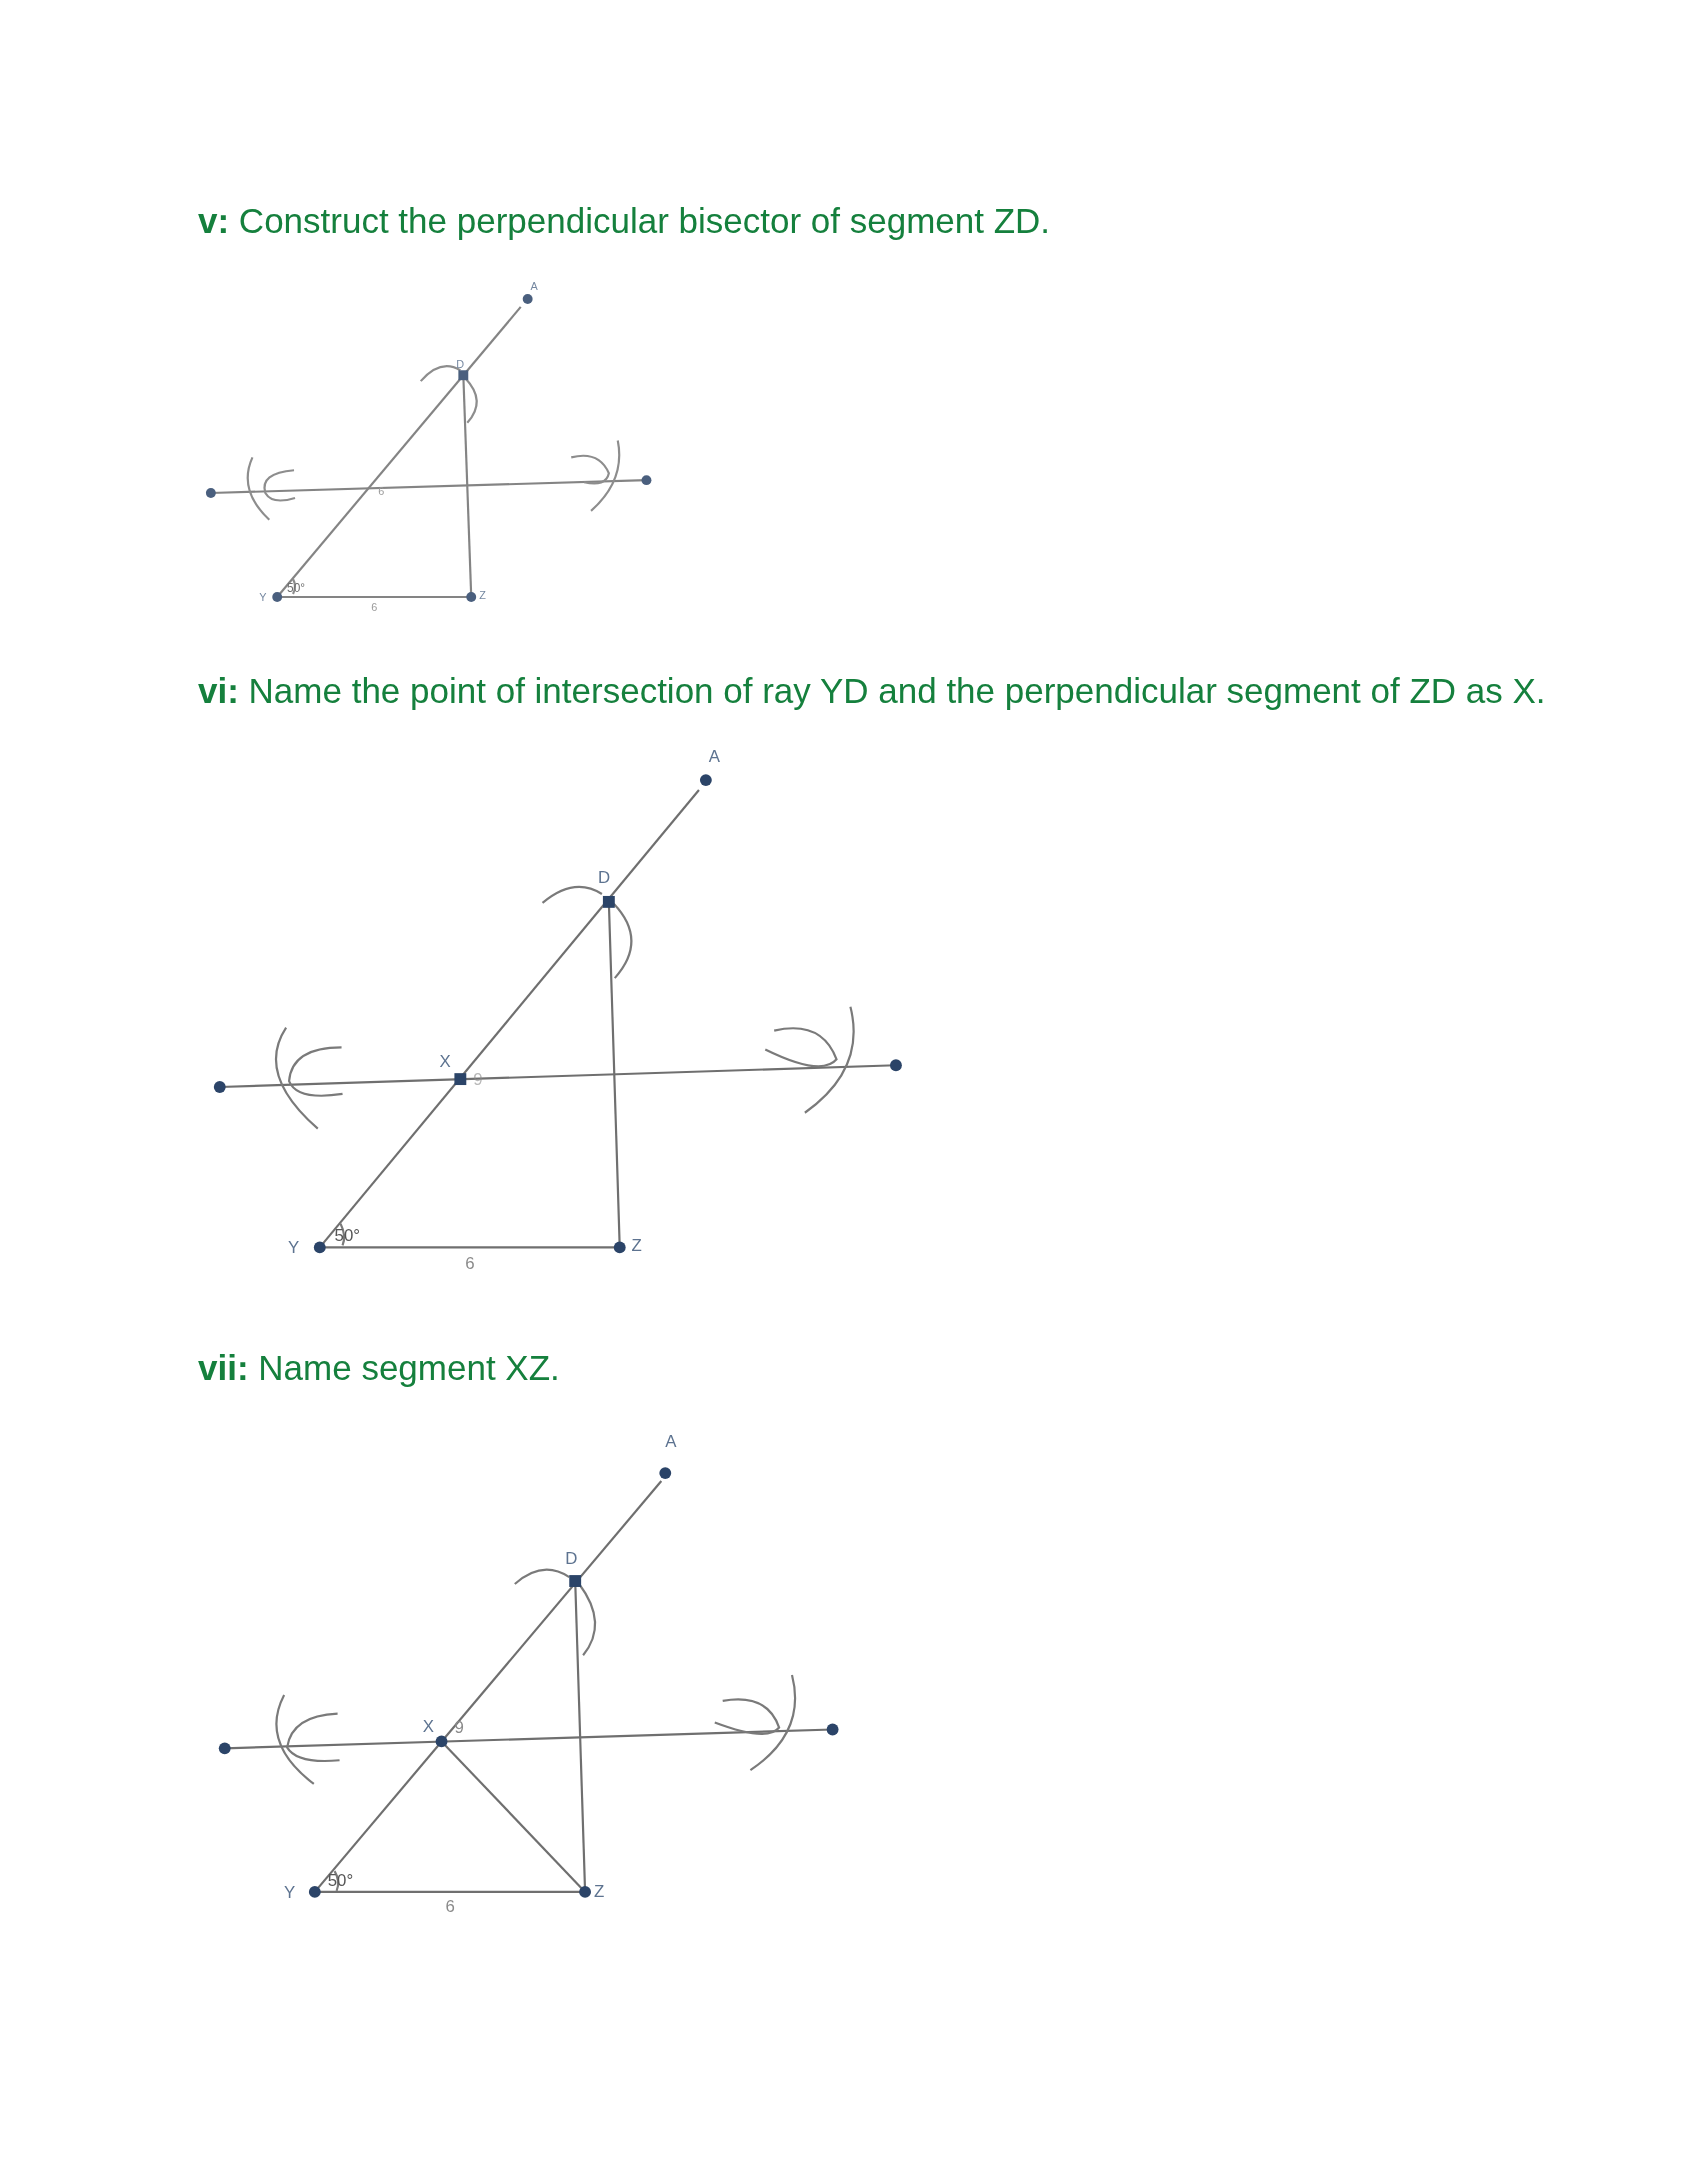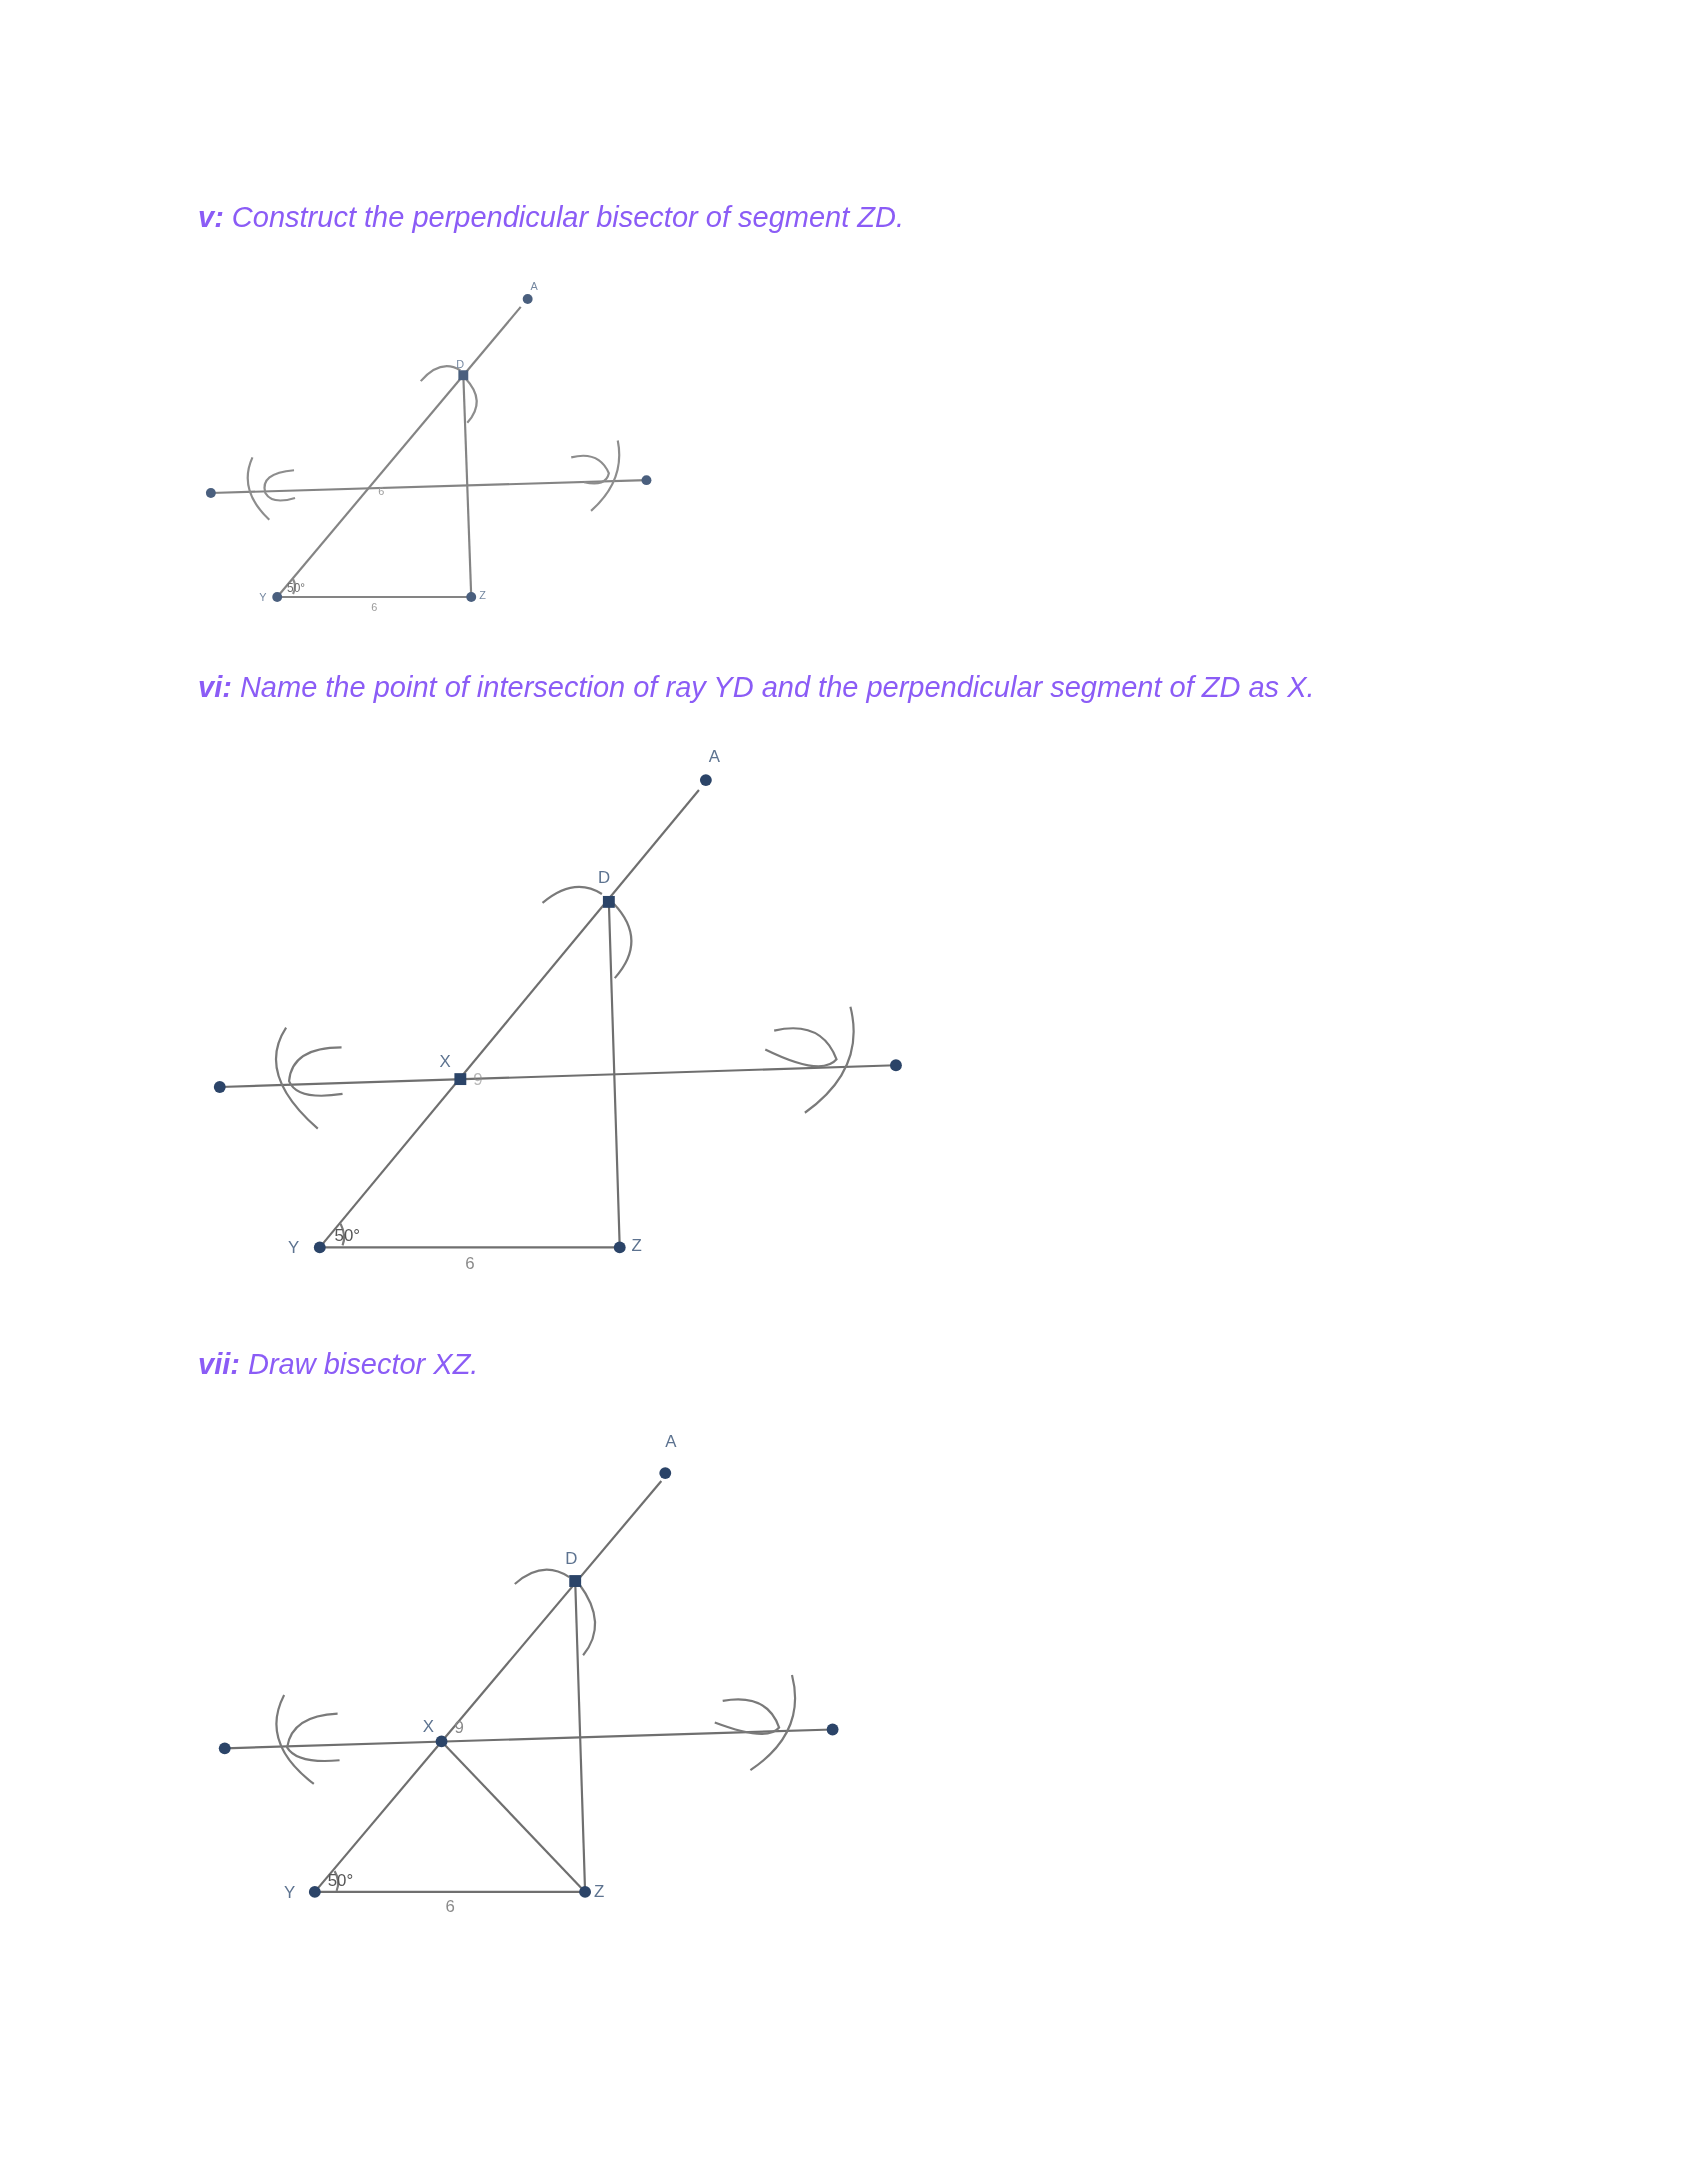--- a/index.html
+++ b/index.html
@@ -1,17 +1,17 @@
 <!DOCTYPE html>
 <html><head>
 <meta charset="utf-8">
 <style>
   html, body { margin: 0; padding: 0; background: #ffffff; }
   body { width: 1683px; height: 2178px; position: relative; overflow: hidden; font-family: "Liberation Sans", sans-serif; }
-  .step { position: absolute; left: 198px; font-size: 29px; color: #8b5cf6; white-space: nowrap; line-height: 1; font-style: italic; }
+  .step { position: absolute; left: 198px; font-size: 35px; color: #15803d; white-space: nowrap; line-height: 1; }
   .step b { font-weight: bold; }
   .fig { position: absolute; left: 0; top: 0; }
   .ln { stroke: #6f6f6f; stroke-width: 2.2; fill: none; }
   .arc { stroke: #7a7a7a; stroke-width: 2.2; fill: none; }
   .pt { fill: #2b4468; }
   .lbl { fill: #5d7390; font-family: "Liberation Sans", sans-serif; }
   .num { fill: #8a8a8a; font-family: "Liberation Sans", sans-serif; }
   .ang { fill: #555555; font-family: "Liberation Sans", sans-serif; }
 </style>
 </head>
@@ -19,21 +19,21 @@
 
 <div class="step" style="top:203px;">
   <b>v:</b><span> Construct the perpendicular bisector of segment ZD.</span>
 </div>
 
 <div class="step" style="top:673px;">
   <b>vi:</b><span> Name the point of intersection of ray YD and the perpendicular segment of ZD as X.</span>
 </div>
 
 <div class="step" style="top:1350px;">
-  <b>vii:</b><span> Draw bisector XZ.</span>
+  <b>vii:</b><span> Name segment XZ.</span>
 </div>
 
 <svg class="fig" width="1683" height="2178" viewBox="0 0 1700 2200">
 
   <g opacity="0.85">
     <line class="ln" x1="280" y1="603" x2="526" y2="310"></line>
     <line class="ln" x1="280" y1="603" x2="476" y2="603"></line>
     <line class="ln" x1="476" y1="603" x2="468" y2="379"></line>
     <line class="ln" x1="213" y1="498" x2="653" y2="485"></line>
     <path class="arc" d="M425,385 Q445,362 465,374"></path>

